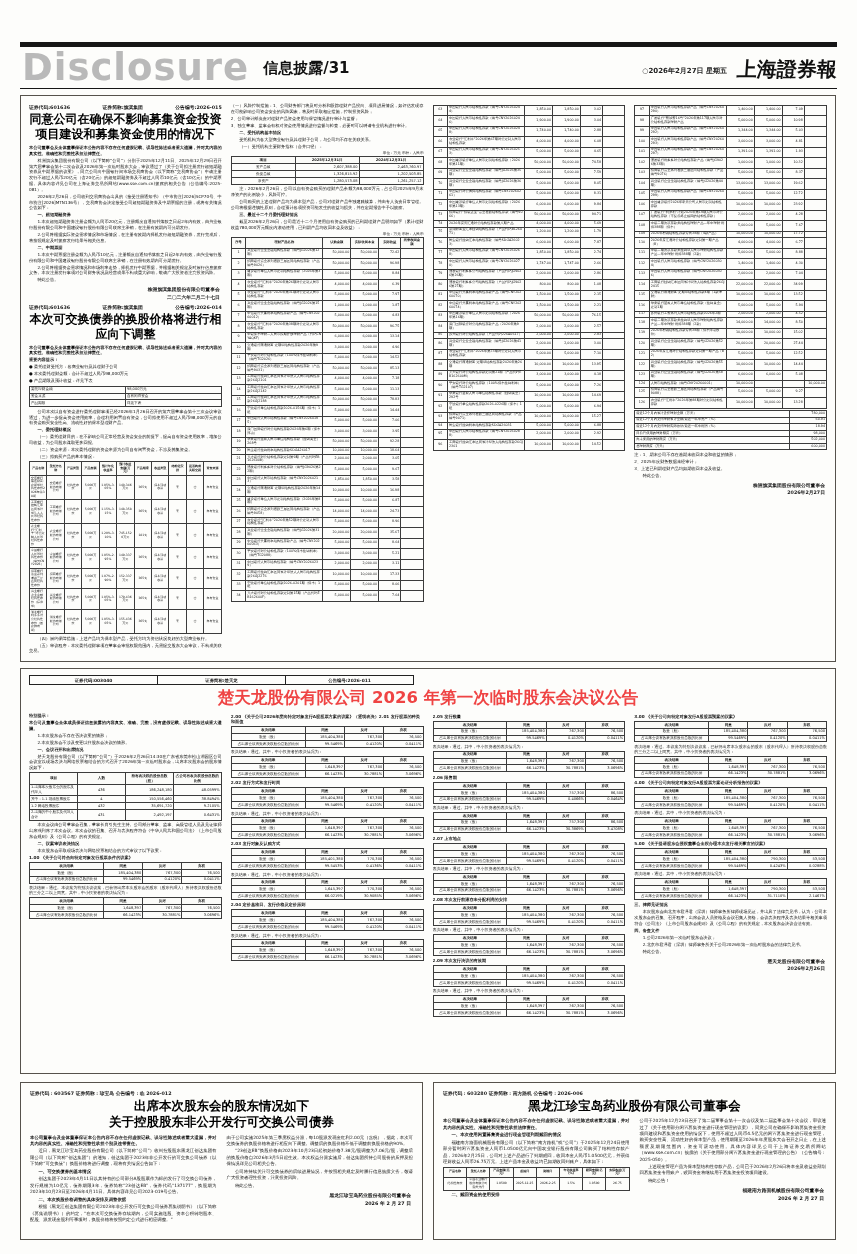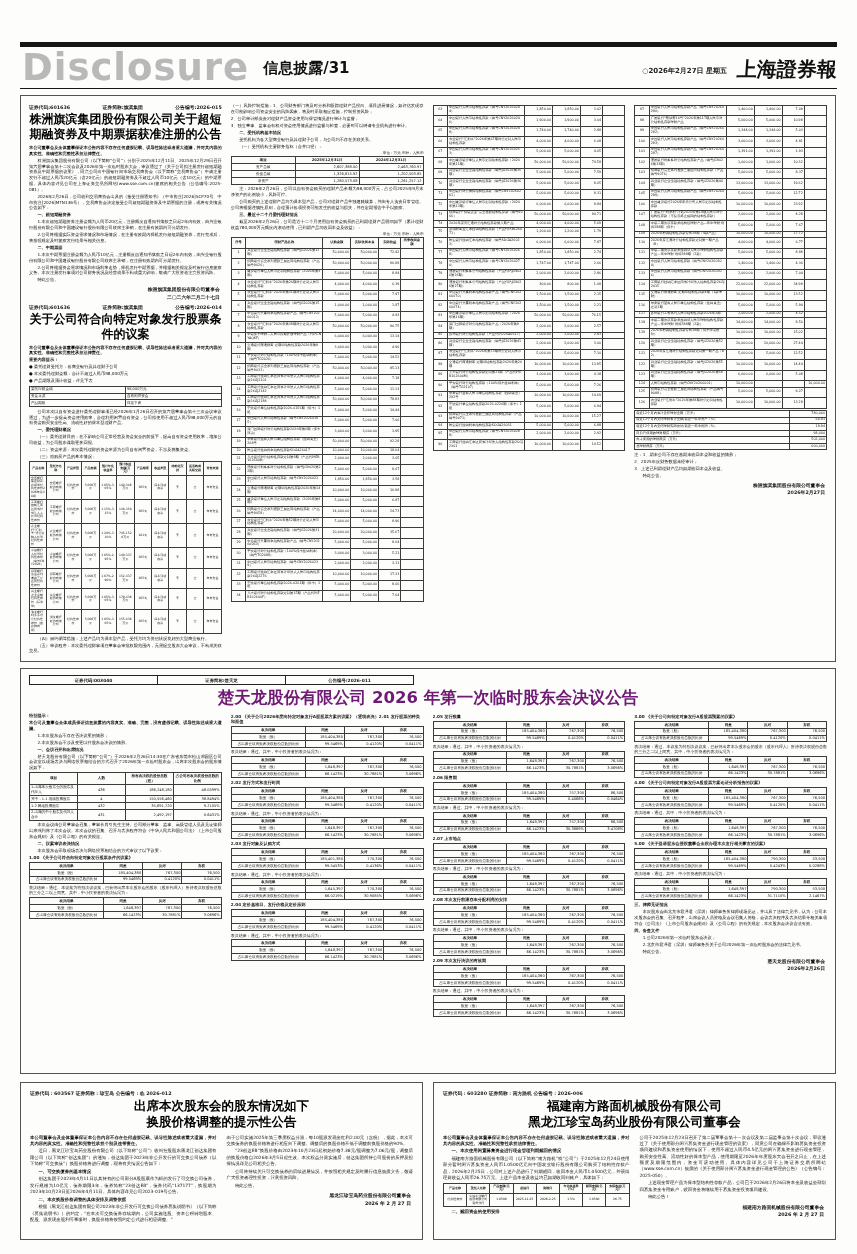--- a/index.html
+++ b/index.html
@@ -18,21 +18,21 @@
   
   .block{position:absolute;left:20px;width:816px;border:1px solid #56524c;background:#fdfdfb;box-sizing:border-box;}
   .cols{display:flex;gap:9px;padding:7px 8px;box-sizing:border-box;height:100%;}
   .col{flex:1;min-width:0;overflow:hidden;}
   
   .codes{display:flex;justify-content:space-between;font-size:4.8px;font-weight:700;margin:1px 0 2px;}
   .codes2{display:flex;border:0.6px solid #222;font-size:4.4px;font-weight:700;margin:0 0 3px;width:48%;}
   .codes2 span{flex:1;text-align:center;padding:1.5px 0;border-right:0.6px solid #222;}
   .codes2 span:last-child{border-right:none;}
   .bt1{font-size:12px;font-weight:800;text-align:center;line-height:1.25;margin:2px 0 3px;color:#000;}
-  .bt2{font-size:16.5px;font-weight:800;text-align:center;line-height:1.2;margin:1px 0 5px;color:#701a75;}
+  .bt2{font-size:16.5px;font-weight:800;text-align:center;line-height:1.2;margin:1px 0 5px;color:#ef4444;}
   .bt3{font-size:12.5px;font-weight:800;text-align:center;line-height:1.3;margin:2px 0 4px;color:#000;}
   .t{font-size:4.2px;line-height:1.38;text-align:justify;color:#111;}
   .t p{margin:0 0 1.2px;text-indent:8.4px;}
   .t p.ni{text-indent:0;}
   .t p.b{font-weight:700;}
   .t2{font-size:4.4px;line-height:1.45;}
   .unit{text-align:right;font-size:3.6px;margin:1px 0 0.5px;}
   .mini{width:100%;border-collapse:collapse;font-size:3.6px;line-height:1.2;margin:1.5px 0;table-layout:fixed;}
   .mini th,.mini td{border:0.55px solid #3c3c3c;padding:0.8px 1px;text-align:center;word-break:break-all;vertical-align:middle;}
   .mini th{font-weight:700;background:#fbfbf8;}
@@ -67,21 +67,21 @@
 
   <section class="block" style="top:95px;height:567px;">
     <div class="cols">
 
       <div class="col">
         <div class="codes">
           <span>证券代码:601636</span>
           <span>证券简称:旗滨集团</span>
           <span>公告编号:2026-015</span>
         </div>
-        <h2 class="bt1">株洲旗滨集团股份有限公司关于超短期融资券及中期票据获准注册的公告</h2>
+        <h2 class="bt1">同意公司在确保不影响募集资金投资项目建设和募集资金使用的情况下</h2>
         <div class="t">
           <p class="b ni">本公司董事会及全体董事保证本公告内容不存在任何虚假记载、误导性陈述或者重大遗漏，并对其内容的真实性、准确性和完整性承担法律责任。</p>
           <p>株洲旗滨集团股份有限公司（以下简称“公司”）分别于2025年12月11日、2025年12月29日召开第六届董事会第十二次会议及2026年第一次临时股东大会，审议通过了《关于公司拟注册发行超短期融资券及中期票据的议案》，同意公司向中国银行间市场交易商协会（以下简称“交易商协会”）申请注册发行不超过人民币20亿元（含20亿元）的超短期融资券及不超过人民币10亿元（含10亿元）的中期票据。具体内容详见公司在上海证券交易所网站(www.sse.com.cn)披露的相关公告（公告编号:2025-081）。</p>
             <p>2026年2月26日，公司收到交易商协会出具的《接受注册通知书》（中市协注[2026]SCP70号、中市协注[2026]MTN136号），交易商协会决定接受公司超短期融资券及中期票据的注册，现将有关情况公告如下：</p>
           <p class="b">一、超短期融资券</p>
             <p>1.本次超短期融资券注册金额为人民币20亿元，注册额度自通知书落款之日起2年内有效，由兴业银行股份有限公司和中国建设银行股份有限公司联席主承销，在注册有效期内可分期发行。</p>
             <p>2.公司将根据实际资金需求情况和市场情况，在注册有效期内择机发行超短期融资券，发行完成后，将按照规定及时披露发行结果等相关信息。</p>
           <p class="b">二、中期票据</p>
             <p>1.本次中期票据注册金额为人民币10亿元，注册额度自通知书落款之日起2年内有效，由兴业银行股份有限公司和中国建设银行股份有限公司联席主承销，在注册有效期内可分期发行。</p>
             <p>2.公司将根据资金需求情况和市场利率走势，择机发行中期票据，并根据相关规定及时履行信息披露义务。本次注册发行事项对公司财务状况及经营成果不构成重大影响，敬请广大投资者注意投资风险。</p>
@@ -89,21 +89,21 @@
         </div>
         <div class="sig">
           <div>株洲旗滨集团股份有限公司董事会</div>
             <div>二〇二六年二月二十七日</div>
         </div>
         <div class="codes">
           <span>证券代码:601636</span>
             <span>证券简称:旗滨集团</span>
             <span>公告编号:2026-014</span>
         </div>
-        <h2 class="bt1">关于公司符合向特定对象发行股票条件的议案</h2>
+        <h2 class="bt1">本次可交换债券的换股价格将进行相应向下调整</h2>
         <div class="t">
           <p class="b ni">本公司董事会及全体董事保证本公告内容不存在任何虚假记载、误导性陈述或者重大遗漏，并对其内容的真实性、准确性和完整性承担法律责任。</p>
           <p class="b ni">重要内容提示：</p>
             <p class="ni">● 委托理财受托方：各商业银行及其理财子公司</p>
           <p class="ni">● 本次委托理财金额：合计不超过人民币98,000万元</p>
             <p class="ni">● 产品期限及预计收益：详见下表</p>
         </div>
         <table class="mini">
           <tbody>
               <tr>
@@ -1855,21 +1855,21 @@
             <div>2026年2月26日</div>
         </div>
       </div>
     </div>
   </section>
 
   <section class="bsec" style="left:20px;">
     <div class="codes" style="justify-content:flex-start;">证券代码：603567     证券简称：珍宝岛     公告编号：临 2026-012</div>
     <h2 class="bt3">
       <span style="display:block">出席本次股东会的股东情况如下</span>
-      <span style="display:block">换股价格调整的提示性公告</span>
+      <span style="display:block">关于控股股东非公开发行可交换公司债券</span>
     </h2>
     <div class="twocol">
       <div class="c t t2">
         <p class="b ni">本公司董事会及全体董事保证本公告内容不存在任何虚假记载、误导性陈述或者重大遗漏，并对其内容的真实性、准确性和完整性承担个别及连带责任。</p>
         <p>近日，黑龙江珍宝岛药业股份有限公司（以下简称“公司”）收到控股股东黑龙江创达集团有限公司（以下简称“创达集团”）的通知，创达集团于2023年非公开发行的可交换公司债券（以下简称“可交换债”）换股价格将进行调整，现将有关情况公告如下：</p>
         <p class="b">一、可交换债券的基本情况</p>
           <p>创达集团于2023年4月11日以其持有的公司部分A股股票作为标的发行了可交换公司债券，发行规模为10亿元，债券期限3年，债券简称“23创达EB”，债券代码“137177”，换股期为2023年10月23日至2026年4月11日。具体内容详见公司2023-019号公告。</p>
         <p class="b">二、本次换股价格调整的具体安排及调整依据</p>
           <p>根据《黑龙江创达集团有限公司2023年非公开发行可交换公司债券募集说明书》（以下简称《募集说明书》）的约定，“在本次可交换债券存续期内，公司实施送股、资本公积转增股本、配股、派发现金股利等事项时，换股价格将按照约定公式进行相应调整。”</p>
       </div>
@@ -1882,21 +1882,20 @@
           <div>黑龙江珍宝岛药业股份有限公司董事会</div>
             <div>2026 年 2 月 27 日</div>
         </div>
       </div>
     </div>
   </section>
 
   <section class="bsec" style="left:433px;">
     <div class="codes" style="justify-content:flex-start;">证券代码：603280     证券简称：南方路机     公告编号：2026-006</div>
     <h2 class="bt3">
-      <span style="display:block">福建南方路面机械股份有限公司</span>
       <span style="display:block">黑龙江珍宝岛药业股份有限公司董事会</span>
     </h2>
     <div class="twocol">
       <div class="c t t2">
         <p class="b ni">本公司董事会及全体董事保证本公告内容不存在任何虚假记载、误导性陈述或者重大遗漏，并对其内容的真实性、准确性和完整性承担法律责任。</p>
         <p class="b">一、本次使用闲置募集资金进行现金管理到期赎回的情况</p>
         <p>福建南方路面机械股份有限公司（以下简称“南方路机”或“公司”）于2025年12月24日使用部分暂时闲置募集资金人民币1.0500亿元向中国农业银行股份有限公司购买了结构性存款产品，2026年2月25日，公司对上述产品进行了到期赎回，收回本金人民币1.0500亿元，并获得理财收益人民币26.75万元。上述产品本金及收益均已如期收回到账户，具体如下：</p>
         <table class="mini wm">
           <thead>
               <tr>

